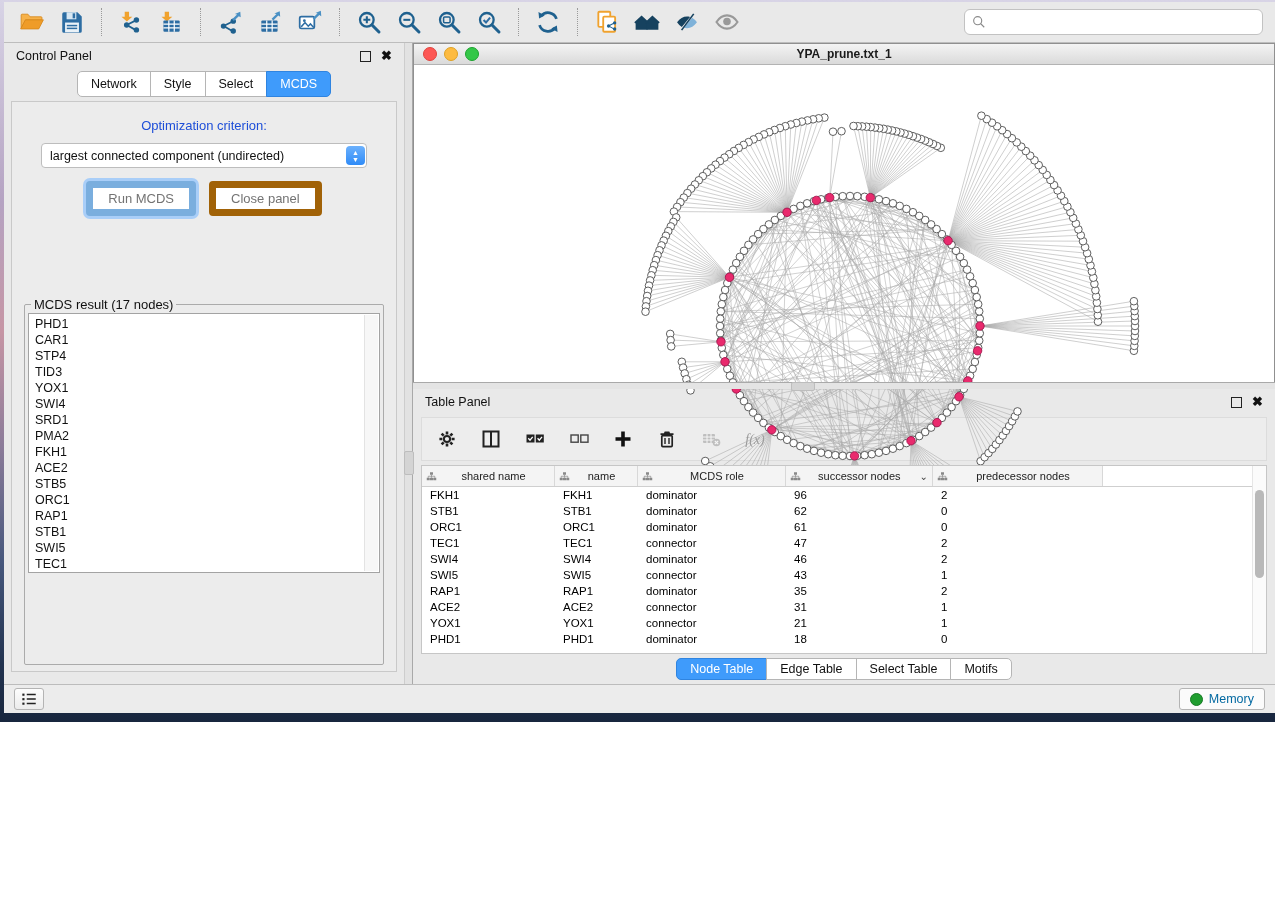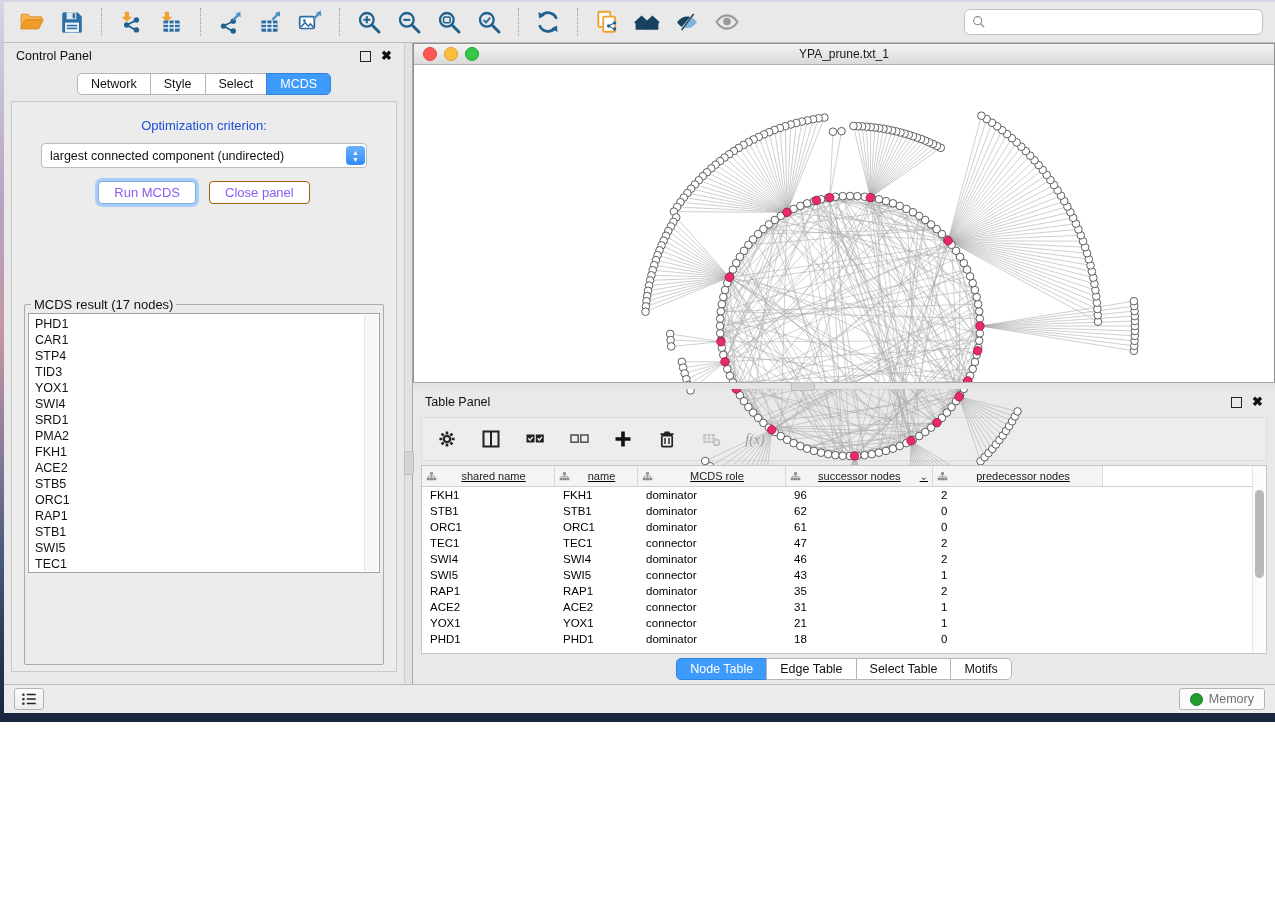--- a/index.html
+++ b/index.html
@@ -19,76 +19,76 @@
   .main{flex:1;display:flex;min-height:0;}
   .vsplit{width:7px;background:#e2e2e2;border-left:1px solid #cdcdcd;border-right:1px solid #a9a9a9;position:relative;flex:0 0 auto;}
   .vsplit .handle{position:absolute;top:408px;left:-1px;width:8px;height:22px;background:#d4d4d4;border:1px solid #bdbdbd;border-radius:2px;}
   
   .cpanel{width:400px;flex:0 0 auto;display:flex;flex-direction:column;background:#e9e9e9;}
   .panel-titlebar{height:26px;display:flex;align-items:center;padding:0 12px;flex:0 0 auto;}
   .panel-title{font-size:12.5px;color:#111;}
   .win-btns{margin-left:auto;display:flex;align-items:center;gap:10px;}
   .win-float{width:9px;height:9px;border:1.5px solid #222;display:inline-block;cursor:pointer;}
   .win-close{font-size:13px;font-weight:bold;color:#111;line-height:10px;cursor:pointer;}
-  .seg{display:flex;justify-content:center;align-items:center;}
+  .seg{display:flex;justify-content:center;}
   .seg button{font-family:"Liberation Sans",sans-serif;font-size:12.5px;color:#111;background:#fff;border:1px solid #b5b5b5;padding:3px 13px;margin-left:-1px;cursor:pointer;}
   .seg button:first-child{border-radius:5px 0 0 5px;margin-left:0;}
   .seg button:last-child{border-radius:0 5px 5px 0;}
   .seg button.sel{background:#3f9bfb;border-color:#2f84e0;color:#fff;}
   .cp-tabs{height:26px;flex:0 0 auto;margin-top:2px;}
   .cp-content{flex:1;margin:4px 7px 12px 7px;border:1px solid #c9c9c9;background:#ececec;display:flex;flex-direction:column;align-items:center;min-height:0;}
   .opt-label{margin-top:16px;font-size:13px;color:#1d4ed8;}
   .dropdown{margin-top:10px;width:316px;height:23px;background:#fff;border:1px solid #bdbdbd;border-radius:4px;display:flex;align-items:center;padding-left:8px;cursor:pointer;}
   .dropdown .val{font-size:12.5px;color:#111;white-space:nowrap;}
   .stepper{margin-left:auto;margin-right:1px;width:19px;height:19px;border-radius:4px;background:linear-gradient(#6cb1fd,#2f8bf7);display:flex;flex-direction:column;align-items:center;justify-content:center;color:#fff;}
   .stepper span{font-size:7px;line-height:7px;}
   .btn-row{margin-top:13px;display:flex;gap:13px;}
-  .mac-btn{font-family:"Liberation Sans",sans-serif;font-size:13px;color:#8b5cf6;background:#fff;border:1px solid #a16207;border-radius:4px;padding:3px 15px;cursor:pointer;}
+  .mac-btn{font-family:"Liberation Sans",sans-serif;font-size:13px;color:#737373;background:#fff;border:7px solid #a16207;border-radius:4px;padding:3px 15px;cursor:pointer;}
   .mac-btn.focus{box-shadow:0 0 0 3px #a9cef8;border-color:#7aaede;}
   fieldset.mcds-group{margin:auto 12px 6px 12px;width:calc(100% - 24px);height:368px;box-sizing:border-box;border:1px solid #ababab;border-radius:2px;padding:1px 3px 4px 3px;display:flex;flex-direction:column;}
   fieldset.mcds-group legend{font-size:13px;color:#111;padding:0 3px;margin-left:3px;}
   .mcds-list{flex:1;background:#fff;border:1px solid #a3a3a3;position:relative;overflow:hidden;padding:2px 0 0 6px;}
   .mcds-list .item{font-size:12.5px;line-height:16px;color:#111;}
   .list-scroll{position:absolute;right:1px;top:1px;bottom:1px;width:13px;background:#f7f7f7;border-left:1px solid #e3e3e3;}
   
   .rightcol{flex:1;display:flex;flex-direction:column;min-width:0;}
   .netwin{flex:1;display:flex;flex-direction:column;border:1px solid #909090;border-bottom:none;min-height:0;}
   .net-titlebar{height:20px;background:linear-gradient(#f4f4f4,#dadada);border-bottom:1px solid #b3b3b3;position:relative;display:flex;align-items:center;flex:0 0 auto;}
   .lights{display:flex;gap:7px;margin-left:9px;}
   .light{width:12px;height:12px;border-radius:50%;}
   .light.red{background:#fd5754;border:0.5px solid #e0443e;}
   .light.yellow{background:#fdbb40;border:0.5px solid #dea123;}
   .light.green{background:#34c748;border:0.5px solid #1da32f;}
-  .net-title{position:absolute;left:0;right:0;text-align:center;font-size:12px;color:#1a1a1a;}
+  .net-title{position:absolute;left:0;right:0;text-align:center;font-size:12px;color:#1a1a1a;font-weight:bold;}
   .net-canvas{flex:1;background:#fff;position:relative;min-height:0;}
   .net-canvas svg{position:absolute;inset:0;}
   .hsplit{height:6px;background:#e4e4e4;border-top:1px solid #a9a9a9;position:relative;flex:0 0 auto;}
   .hsplit .handle{position:absolute;left:378px;top:-1px;width:22px;height:7px;background:#d4d4d4;border:1px solid #bdbdbd;border-radius:2px;}
   
   .tpanel{height:295px;flex:0 0 auto;display:flex;flex-direction:column;background:#e9e9e9;}
   .tp-toolbar{margin:2px 8px 4px 8px;height:42px;background:#ededed;border:1px solid #dcdcdc;display:flex;align-items:center;padding-left:10px;gap:14px;flex:0 0 auto;}
   .tp-btn{background:none;border:none;width:30px;height:30px;display:grid;place-items:center;cursor:pointer;padding:0;}
   .tp-btn svg{width:22px;height:22px;}
   .tp-table{margin:0 8px;flex:1;background:#fff;border:1px solid #c6c6c6;position:relative;overflow:hidden;min-height:0;}
-  .thead{display:flex;height:20px;background:#f4f4f4;border-bottom:1px solid #cfcfcf;text-decoration:underline;}
+  .thead{display:flex;height:20px;background:#f4f4f4;border-bottom:1px solid #cfcfcf;}
   .th{box-sizing:border-box;border-right:1px solid #d8d8d8;display:flex;align-items:center;font-size:11px;color:#222;position:relative;padding:0 4px;cursor:pointer;}
   .th .lbl{flex:1;text-align:center;white-space:nowrap;overflow:hidden;}
   .th svg{width:11px;height:11px;flex:0 0 auto;}
   .th .sort{font-size:10px;color:#444;margin-left:2px;}
   .trow{display:flex;height:16px;align-items:center;}
   .td{box-sizing:border-box;font-size:11.5px;color:#000;white-space:nowrap;overflow:hidden;padding:0 8px;}
   .td.num{text-align:left;padding-right:12px;}
   .tbl-scroll{position:absolute;right:0;top:0;bottom:0;width:13px;background:#fbfbfb;border-left:1px solid #e6e6e6;}
   .tbl-thumb{position:absolute;left:2px;top:24px;width:9px;height:88px;background:#b9b9b9;border-radius:5px;}
   .tp-tabs{height:30px;flex:0 0 auto;display:flex;align-items:center;justify-content:center;}
   
   .statusbar{height:28px;border-top:1px solid #bcbcbc;background:#ececec;display:flex;align-items:center;padding:0 10px;flex:0 0 auto;}
   .sb-list-btn{width:30px;height:22px;border:1px solid #b4b4b4;border-radius:3px;background:linear-gradient(#fdfdfd,#ececec);display:grid;place-items:center;cursor:pointer;padding:0;}
   .sb-list-btn svg{width:18px;height:18px;}
-  .memory-btn{margin-left:auto;height:22px;border:1px solid #b4b4b4;border-radius:3px;background:#fbfbfb;display:flex;align-items:center;gap:6px;padding:0 10px;font-size:12.5px;color:#737373;cursor:pointer;font-family:"Liberation Sans",sans-serif;}
+  .memory-btn{margin-left:auto;height:22px;border:1px solid #b4b4b4;border-radius:3px;background:#fbfbfb;display:flex;align-items:center;gap:6px;padding:0 10px;font-size:12.5px;color:#0369a1;cursor:pointer;font-family:"Liberation Sans",sans-serif;}
   .mem-dot{width:11px;height:11px;border-radius:50%;border:1px solid #157a23;}
 </style>
 </head>
 <body>
 
 <div class="screen">
   <div class="app">
 
     <div class="toolbar">
       <div class="tb-icons">

